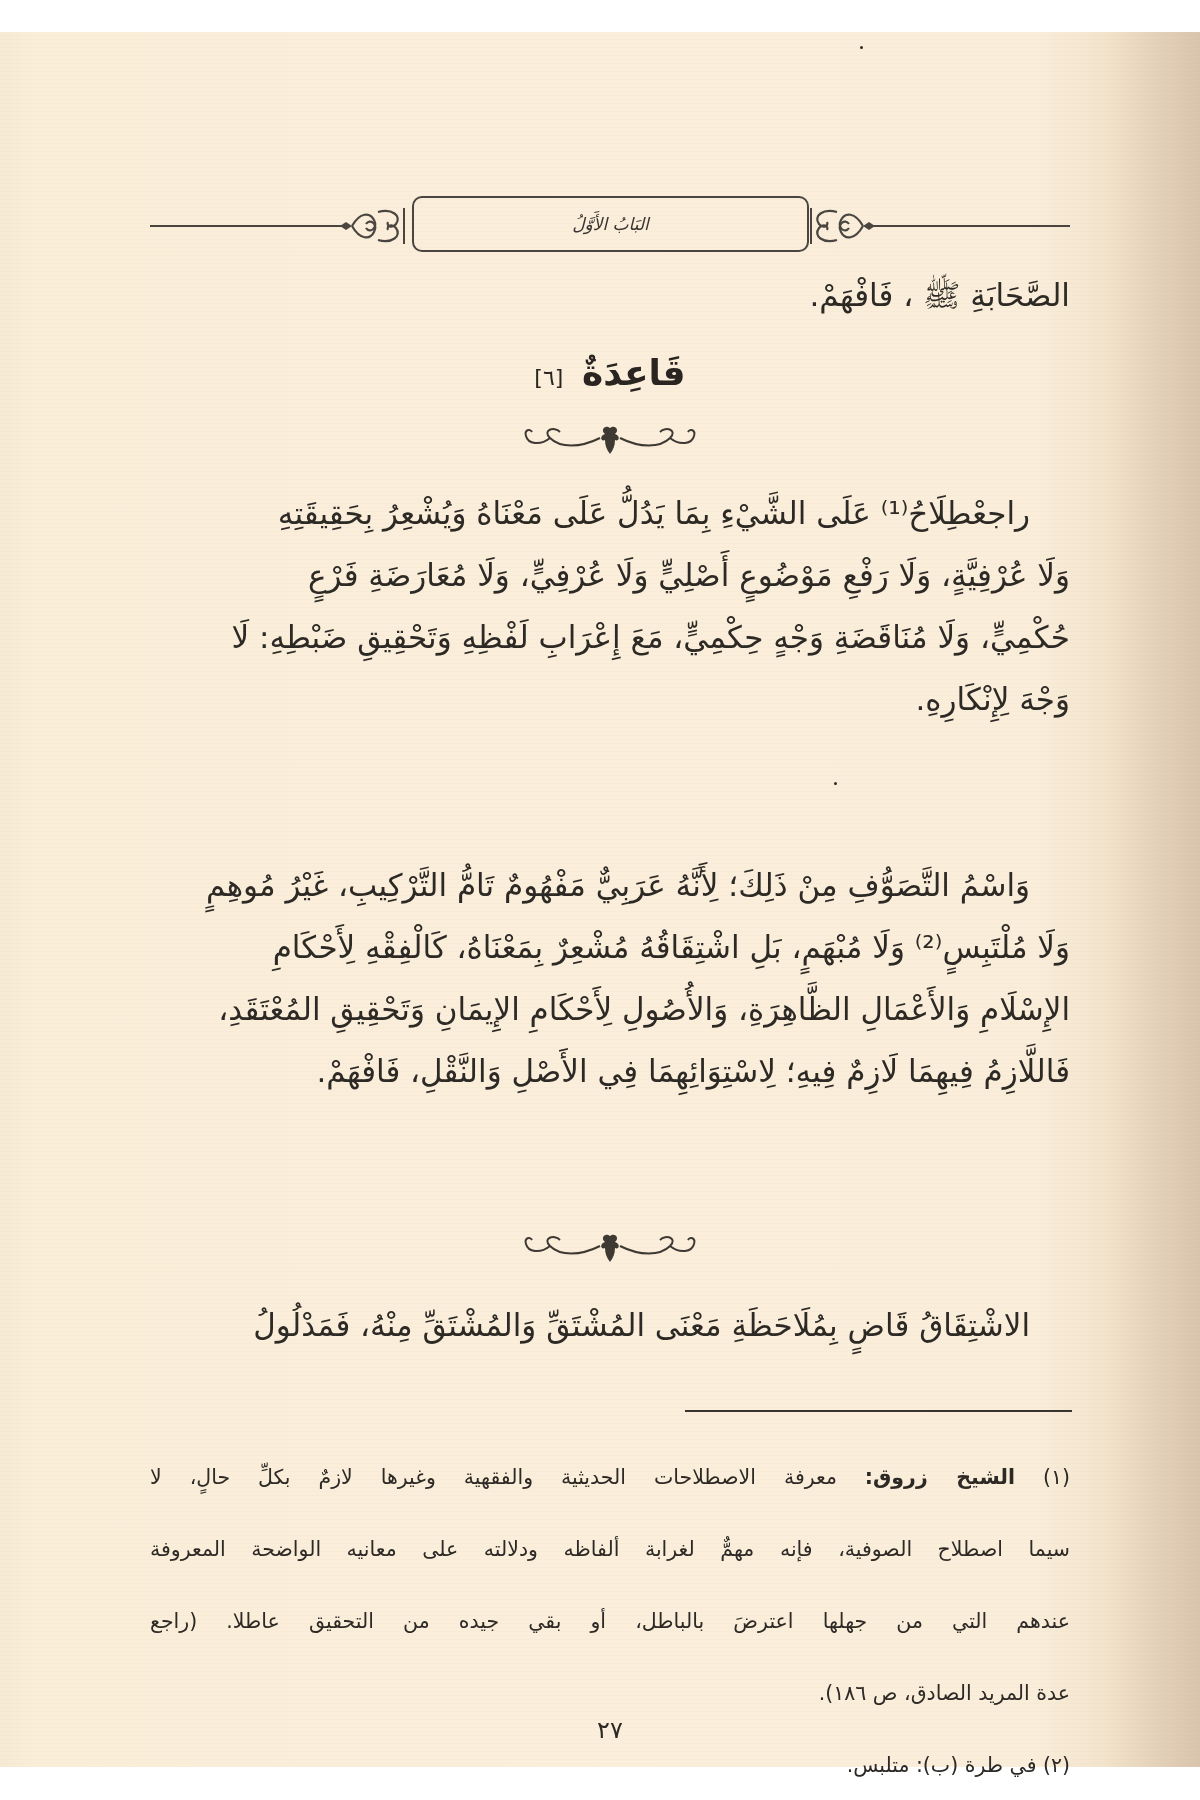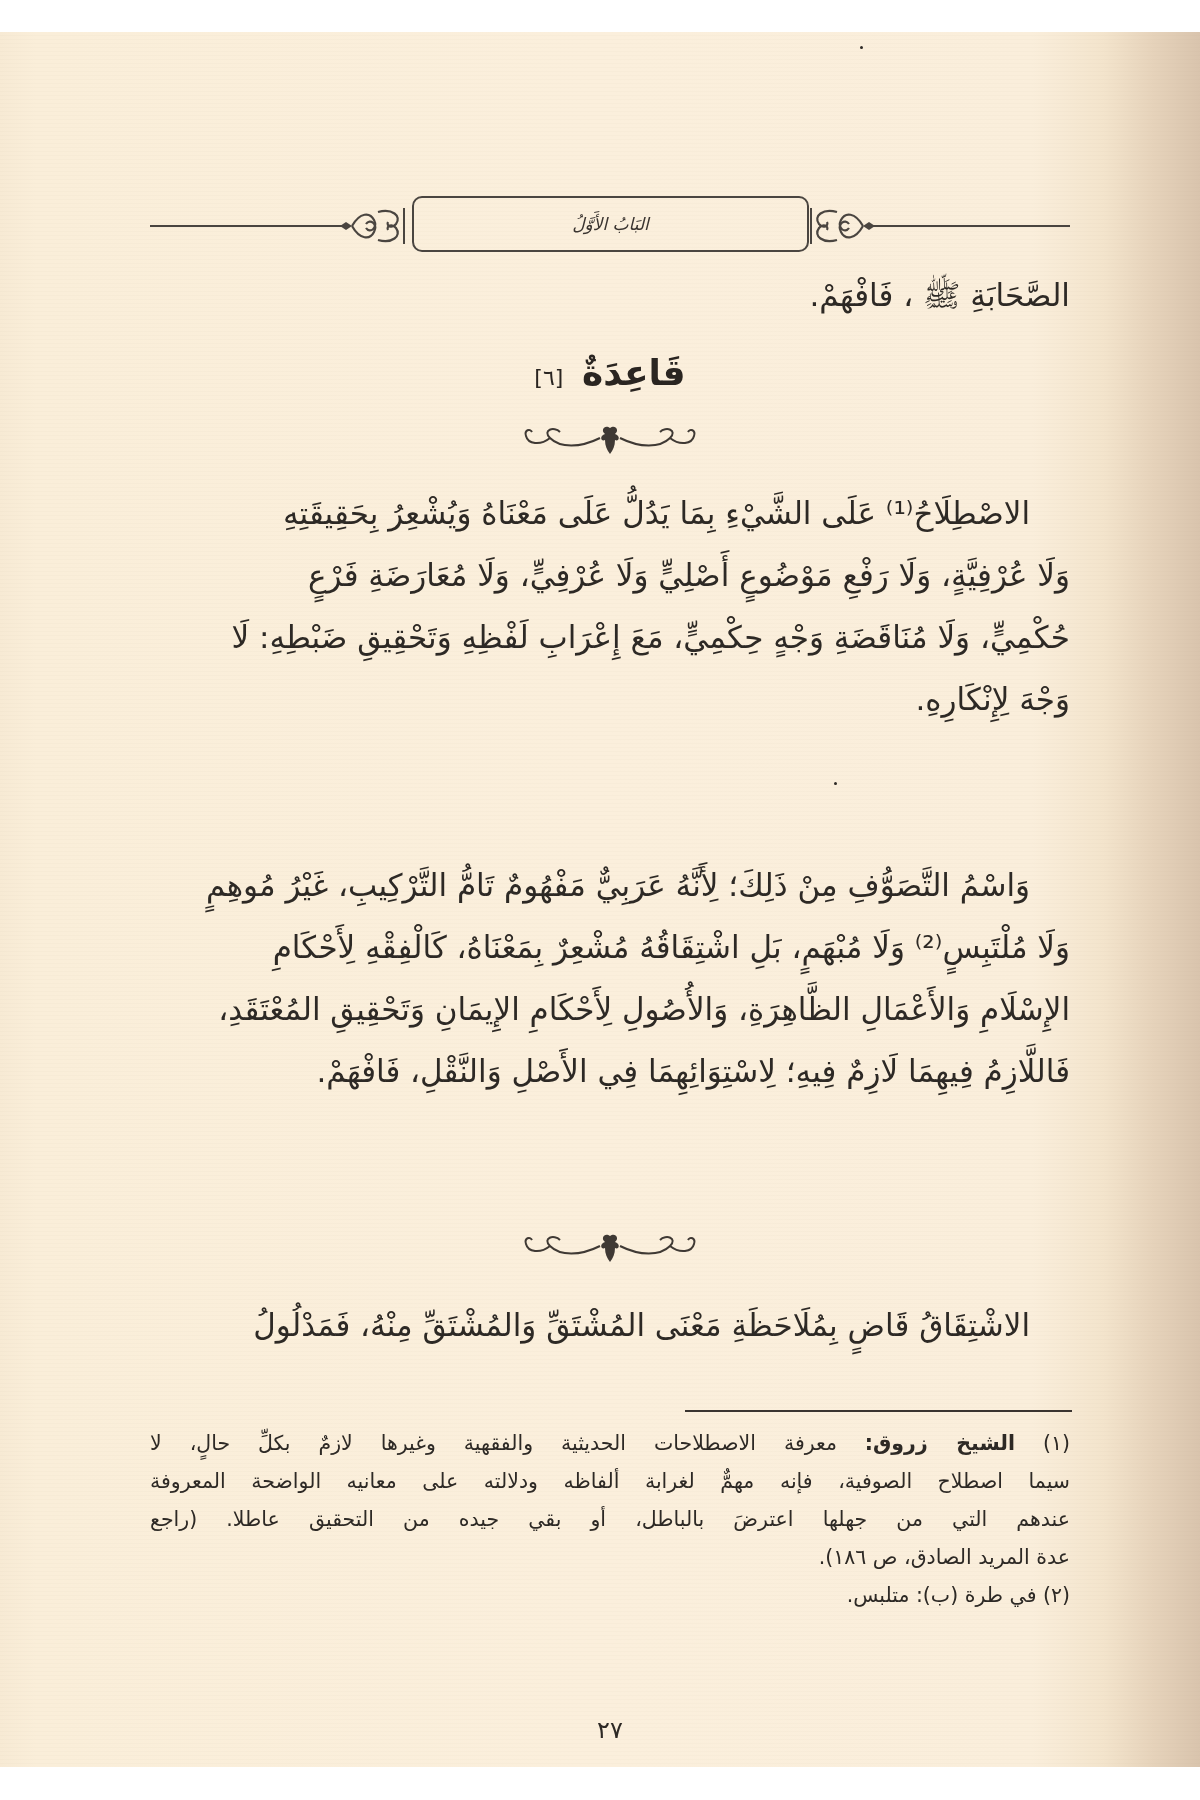--- a/index.html
+++ b/index.html
@@ -134,20 +134,21 @@
       font-size: 20.5px;
       line-height: 38px;
       color: #2d2925;
     }
     .footnotes .fline {
       display: block;
       height: 38px;
       white-space: nowrap;
       text-align: justify;
       text-align-last: justify;
+      margin-top: 34px;
     }
     .footnotes .fline.last {
       text-align-last: right;
     }
     .footnotes .bold { font-weight: bold; }
     .page-number {
       position: absolute;
       left: 560px;
       width: 100px;
       top: 1684px;
@@ -207,21 +208,21 @@
   </div>
   <svg class="ornament" style="top:390px;" viewBox="0 0 180 34">
     <path d="M90 6 c-5 -4 -10 2 -5 6 c-6 2 -4 8 0 6 c0 6 2 10 5 14 c3 -4 5 -8 5 -14 c4 2 6 -4 0 -6 c5 -4 0 -10 -5 -6z" fill="#3f3934"></path>
     <path d="M80 16 C60 26, 40 26, 30 16 C22 8, 34 4, 40 10" stroke="#3f3934" stroke-width="2" fill="none"></path>
     <path d="M30 16 C20 24, 8 22, 6 14 C4 8, 10 6, 12 10" stroke="#3f3934" stroke-width="2" fill="none"></path>
     <path d="M100 16 C120 26, 140 26, 150 16 C158 8, 146 4, 140 10" stroke="#3f3934" stroke-width="2" fill="none"></path>
     <path d="M150 16 C160 24, 172 22, 174 14 C176 8, 170 6, 168 10" stroke="#3f3934" stroke-width="2" fill="none"></path>
   </svg>
 
   <div class="text-block" style="top:450px;">
-    <span class="line indent">الاصْطِلَاحُ⁽¹⁾ عَلَى الشَّيْءِ بِمَا يَدُلُّ عَلَى مَعْنَاهُ وَيُشْعِرُ بِحَقِيقَتِهِ</span>
+    <span class="line indent">راجعْطِلَاحُ⁽¹⁾ عَلَى الشَّيْءِ بِمَا يَدُلُّ عَلَى مَعْنَاهُ وَيُشْعِرُ بِحَقِيقَتِهِ</span>
     <span class="line">وَلَا عُرْفِيَّةٍ، وَلَا رَفْعِ مَوْضُوعٍ أَصْلِيٍّ وَلَا عُرْفِيٍّ، وَلَا مُعَارَضَةِ فَرْعٍ</span>
     <span class="line">حُكْمِيٍّ، وَلَا مُنَاقَضَةِ وَجْهٍ حِكْمِيٍّ، مَعَ إِعْرَابِ لَفْظِهِ وَتَحْقِيقِ ضَبْطِهِ: لَا</span>
     <span class="line">وَجْهَ لِإِنْكَارِهِ.</span>
   </div>
 
   <div class="text-block" style="top:822px;">
     <span class="line indent">وَاسْمُ التَّصَوُّفِ مِنْ ذَلِكَ؛ لِأَنَّهُ عَرَبِيٌّ مَفْهُومٌ تَامُّ التَّرْكِيبِ، غَيْرُ مُوهِمٍ</span>
     <span class="line">وَلَا مُلْتَبِسٍ⁽²⁾ وَلَا مُبْهَمٍ، بَلِ اشْتِقَاقُهُ مُشْعِرٌ بِمَعْنَاهُ، كَالْفِقْهِ لِأَحْكَامِ</span>
     <span class="line">الإِسْلَامِ وَالأَعْمَالِ الظَّاهِرَةِ، وَالأُصُولِ لِأَحْكَامِ الإِيمَانِ وَتَحْقِيقِ المُعْتَقَدِ،</span>
     <span class="line">فَاللَّازِمُ فِيهِمَا لَازِمٌ فِيهِ؛ لِاسْتِوَائِهِمَا فِي الأَصْلِ وَالنَّقْلِ، فَافْهَمْ.</span>

